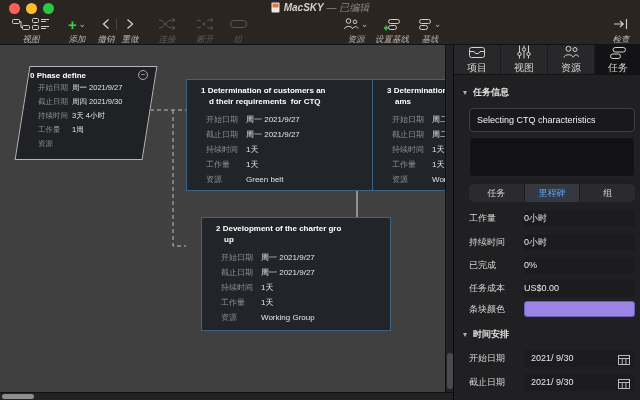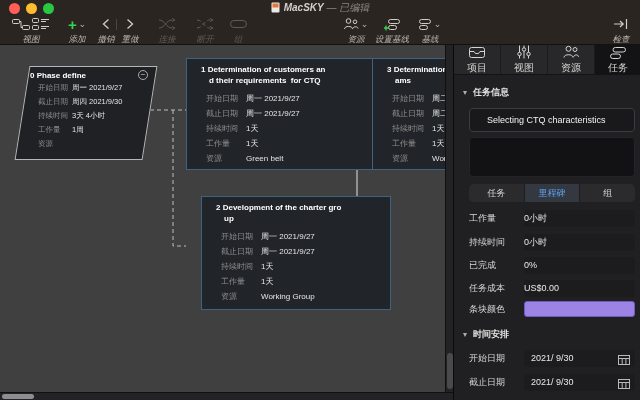--- a/index.html
+++ b/index.html
@@ -26,21 +26,21 @@
   .tbi.dim svg * { stroke:#5e5953 !important; }
   .tbi svg { display:block; }
   .plus { color:#32d74b; font-size:15px; font-weight:bold; line-height:13px; }
   .chev { font-size:9px; color:#b9b3ad; line-height:10px; }
   .tbsep { position:absolute; left:116px; top:19px; width:1px; height:11px; background:#4a4540; }
   
   #canvas { position:absolute; left:0; top:45px; width:445px; height:347px; overflow:hidden; background:#404040; }
   #wires { position:absolute; left:0; top:0; }
   #wires .dash { stroke:#bdbdbd; stroke-width:1; fill:none; stroke-dasharray:4 3; }
   #wires .sol  { stroke:#e2e2e2; stroke-width:1; fill:none; }
-  .node { position:absolute; width:190px; height:112px; background:#212429; border:1px solid #3c6384; }
+  .node { position:absolute; width:190px; height:112px; background:#212429; border:1px solid #3c6384;margin-top:21px; }
   .ntit { padding:5px 4px 0 14px; }
   .tl1 { font-size:8px; font-weight:bold; color:#ffffff; line-height:11px; white-space:pre; }
   .tl2 { padding-left:8px; }
   .nrows { margin-top:5px; }
   .nrow { height:15px; line-height:15px; display:flex; font-size:8px; white-space:pre; }
   .nl { margin-left:19px; width:40px; color:#8d8d8d; }
   .nv { color:#e4e4e4; }
   #pshape { position:absolute; left:22px; top:21px; width:128px; height:94px; background:#1f2125; border:1px solid #b5b5b5; transform:skewX(-9deg); }
   #pcontent { position:absolute; left:30px; top:24px; width:120px; }
   #ptitle { display:flex; justify-content:space-between; align-items:center; height:12px; }
@@ -56,21 +56,21 @@
   
   #sidebar { position:absolute; left:453px; top:45px; width:187px; height:355px; background:#202022; border-left:1px solid #0a0a0a; }
   #tabs { position:absolute; left:0; top:0; width:187px; height:30px; display:flex; background:#28282a; border-bottom:1px solid #131315; }
   .tab { flex:1; display:flex; flex-direction:column; align-items:center; justify-content:center; gap:2px; border-left:1px solid #1b1b1d; }
   .tab:first-child { border-left:none; }
   .tab.active { background:#131315; }
   .tab .tlab { font-size:10px; color:#d6d3d0; }
   .tab svg { display:block; }
   .sb-header { position:absolute; left:9px; font-size:9px; font-weight:bold; color:#e3e3e3; height:14px; line-height:14px; }
   .sb-header .tri { color:#aeaeae; font-size:8px; margin-right:6px; }
-  #namefield { position:absolute; left:15px; top:63px; width:166px; height:24px; background:#19191c; border:1px solid #3c3c40; border-radius:4px; font-size:9px; color:#f2f2f2; line-height:22px; padding-left:17px; }
+  #namefield { position:absolute; left:15px; top:63px; width:166px; height:24px; background:#19191c; border:1px solid #3c3c40; border-radius:4px; font-size:9px; color:#f2f2f2; line-height:22px; padding-left:7px; }
   #notes { position:absolute; left:15px; top:92px; width:166px; height:40px; background:#121215; border:1px solid #242428; border-radius:4px; }
   #seg { position:absolute; left:15px; top:139px; width:166px; height:18px; background:#2b2b2e; border-radius:5px; display:flex; overflow:hidden; }
   .segi { flex:1; text-align:center; font-size:9px; line-height:18px; color:#d8d8d8; border-left:1px solid #1d1d1f; }
   .segi:first-child { border-left:none; }
   .segi.sel { background:#343941; color:#5fa3f5; }
   .sbl { position:absolute; left:15px; font-size:9px; color:#d8d8d8; height:17px; line-height:17px; white-space:nowrap; }
   .sbf { position:absolute; left:70px; width:111px; height:17px; background:#1c1c1f; border-radius:3px; font-size:9px; line-height:17px; color:#e8e8e8; }
   .sbf.num { padding-right:6px; }
   .sbf.date { padding-left:7px; }
   .sbf .cal { position:absolute; right:5px; top:4px; }

